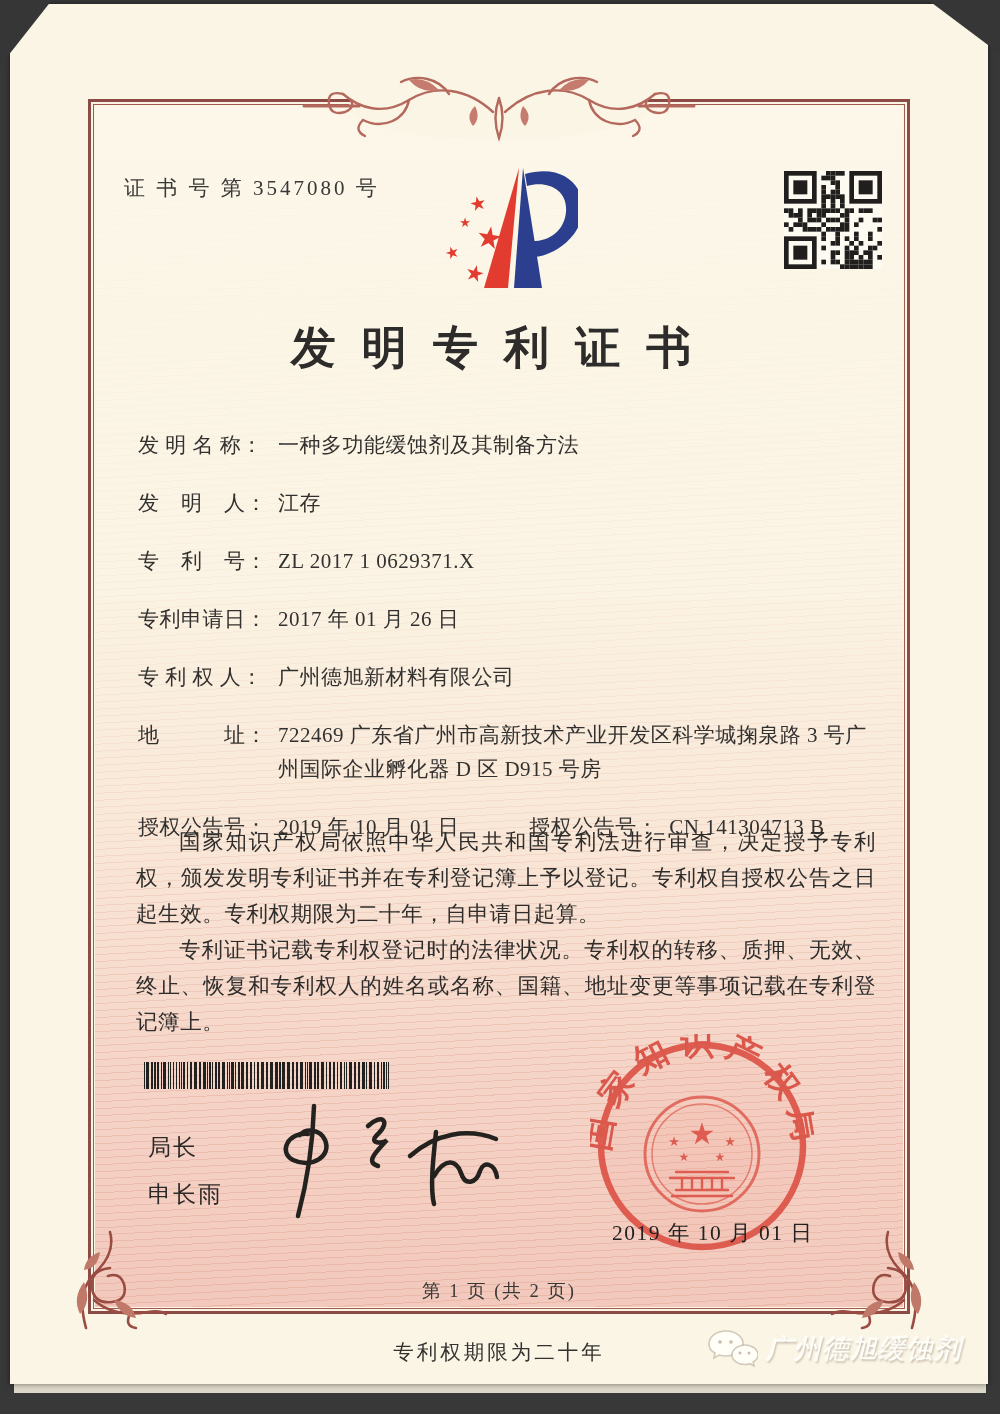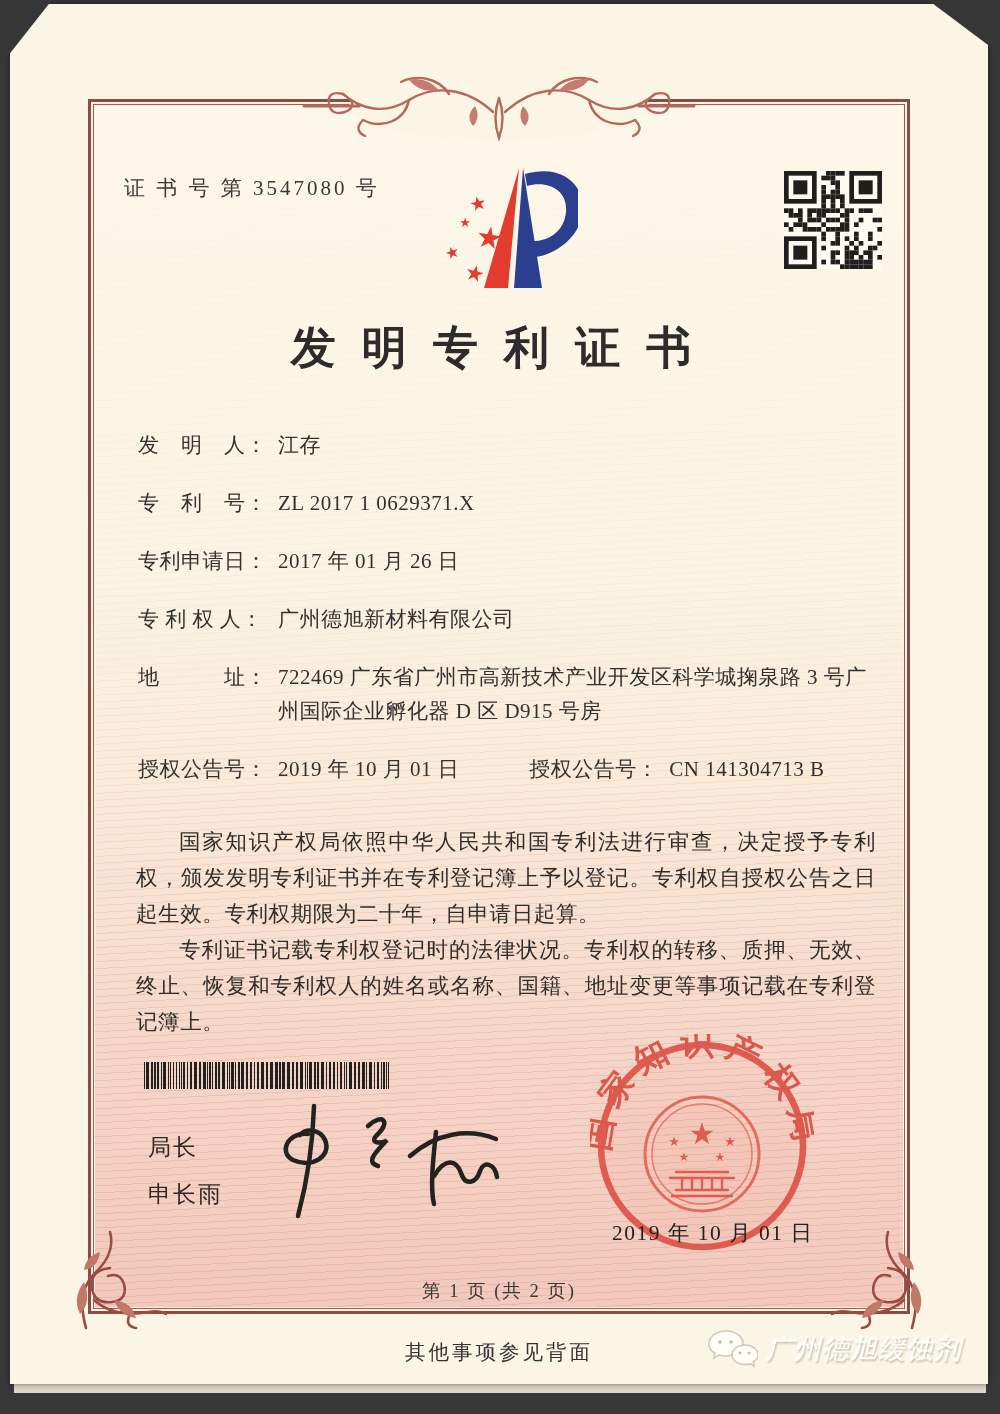--- a/index.html
+++ b/index.html
@@ -289,20 +289,24 @@
         <rect x="74.66666666666667" y="9.333333333333334" width="14" height="14" fill="#201f1d"></rect>
         <rect x="0" y="65.33333333333334" width="32.66666666666667" height="32.66666666666667" fill="#201f1d"></rect>
         <rect x="4.666666666666667" y="70" width="23.333333333333336" height="23.333333333333336" fill="#fdfaf2"></rect>
         <rect x="9.333333333333334" y="74.66666666666667" width="14" height="14" fill="#201f1d"></rect>
       </svg>
 
     <div class="title">发明专利证书</div>
 
     <div class="fields" id="fields">
 
+    <div class="field-row">
+          <span class="flabel">发 明 名 称：</span>
+          <span class="fvalue">一种多功能缓蚀剂及其制备方法</span>
+        </div>
         <div class="field-row">
           <span class="flabel">发　明　人：</span>
           <span class="fvalue">江存</span>
         </div>
         <div class="field-row">
           <span class="flabel">专　利　号：</span>
           <span class="fvalue">ZL 2017 1 0629371.X</span>
         </div>
         <div class="field-row">
           <span class="flabel">专利申请日：</span>
@@ -373,21 +377,21 @@
           <path d="M80,144 L144,144"></path>
           <path d="M92,144 L92,154 M102,144 L102,154 M112,144 L112,154 M122,144 L122,154 M132,144 L132,154"></path>
           <path d="M86,156 L138,156"></path>
           <path d="M82,162 L142,162"></path>
         </g>
       </g>
     </svg>
     <div class="seal-date">2019 年 10 月 01 日</div>
 
     <div class="page-info">第 1 页 (共 2 页)</div>
-    <div class="footer-note">其他事项参见背面</div>
+    <div class="footer-note">专利权期限为二十年</div>
 
     <div class="watermark">
       <svg width="52" height="42" viewBox="0 0 52 42">
         <g fill="rgba(255,255,250,.92)" stroke="rgba(175,160,140,.55)" stroke-width="1.6">
           <path d="M20,3 C10,3 3,9 3,16 c0,4 2,7 6,9 l-1,5 5,-3 c2,.6 4,1 7,1 9,0 17,-6 17,-12.5 C37,9 30,3 20,3 Z"></path>
           <path d="M39,17 c-7,0 -13,4.5 -13,10 c0,5.5 6,9.5 13,9.5 c2,0 3.6,-.3 5,-.8 l4,2.3 l-.8,-4 c3,-1.8 4.8,-4.3 4.8,-7 C52,21.5 46,17 39,17 Z"></path>
         </g>
         <g fill="rgba(175,160,140,.7)">
           <circle cx="14" cy="14" r="1.8"></circle>
             <circle cx="25" cy="14" r="1.8"></circle>

